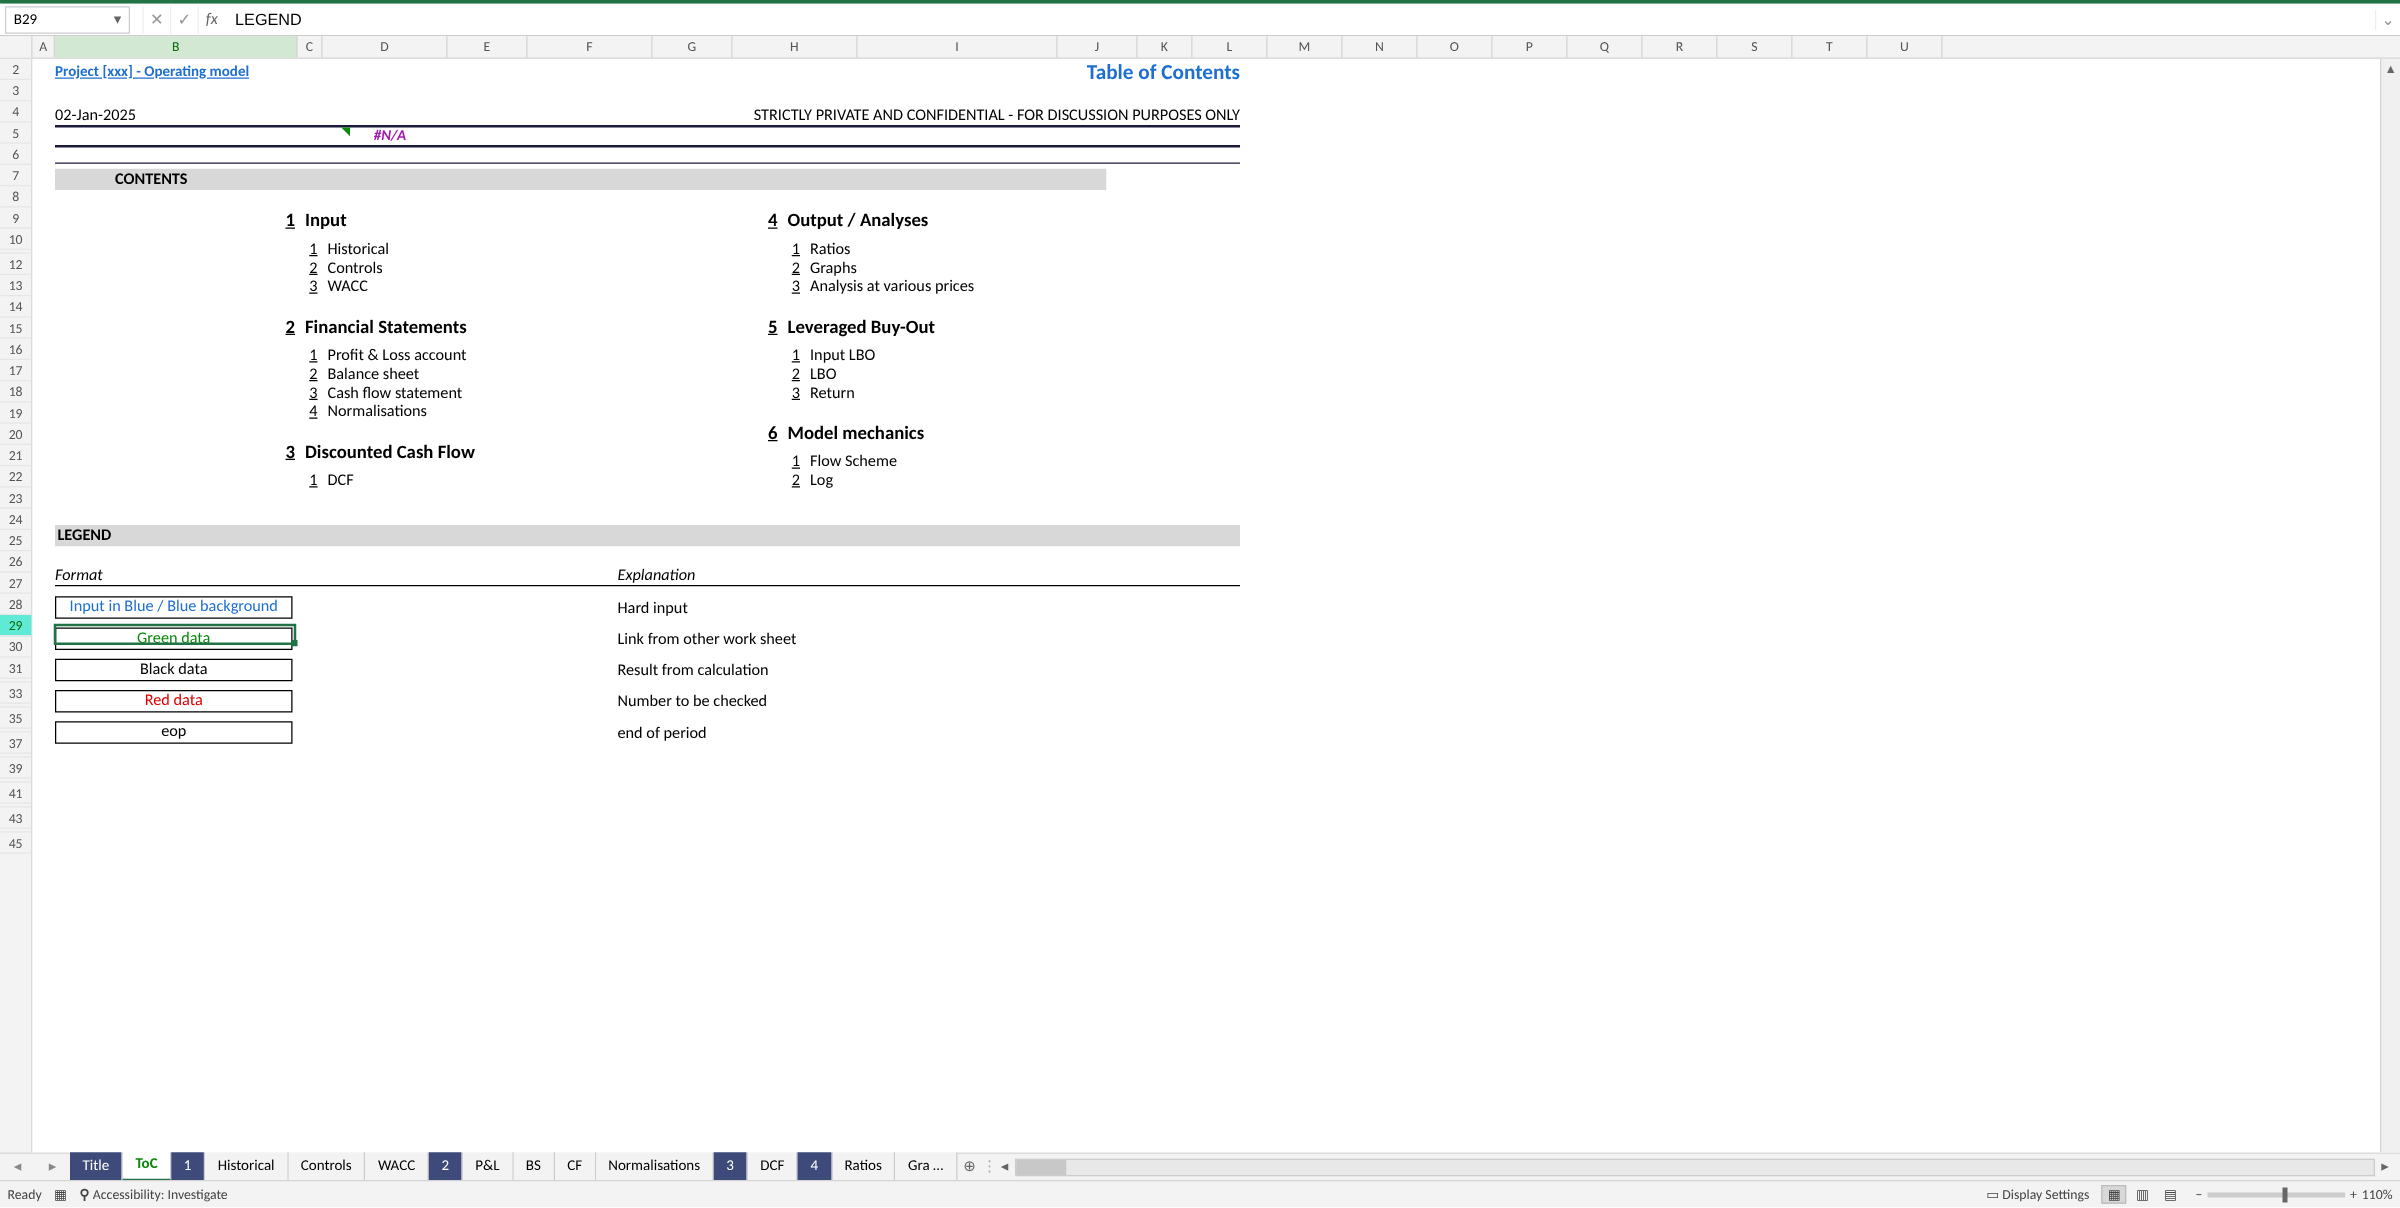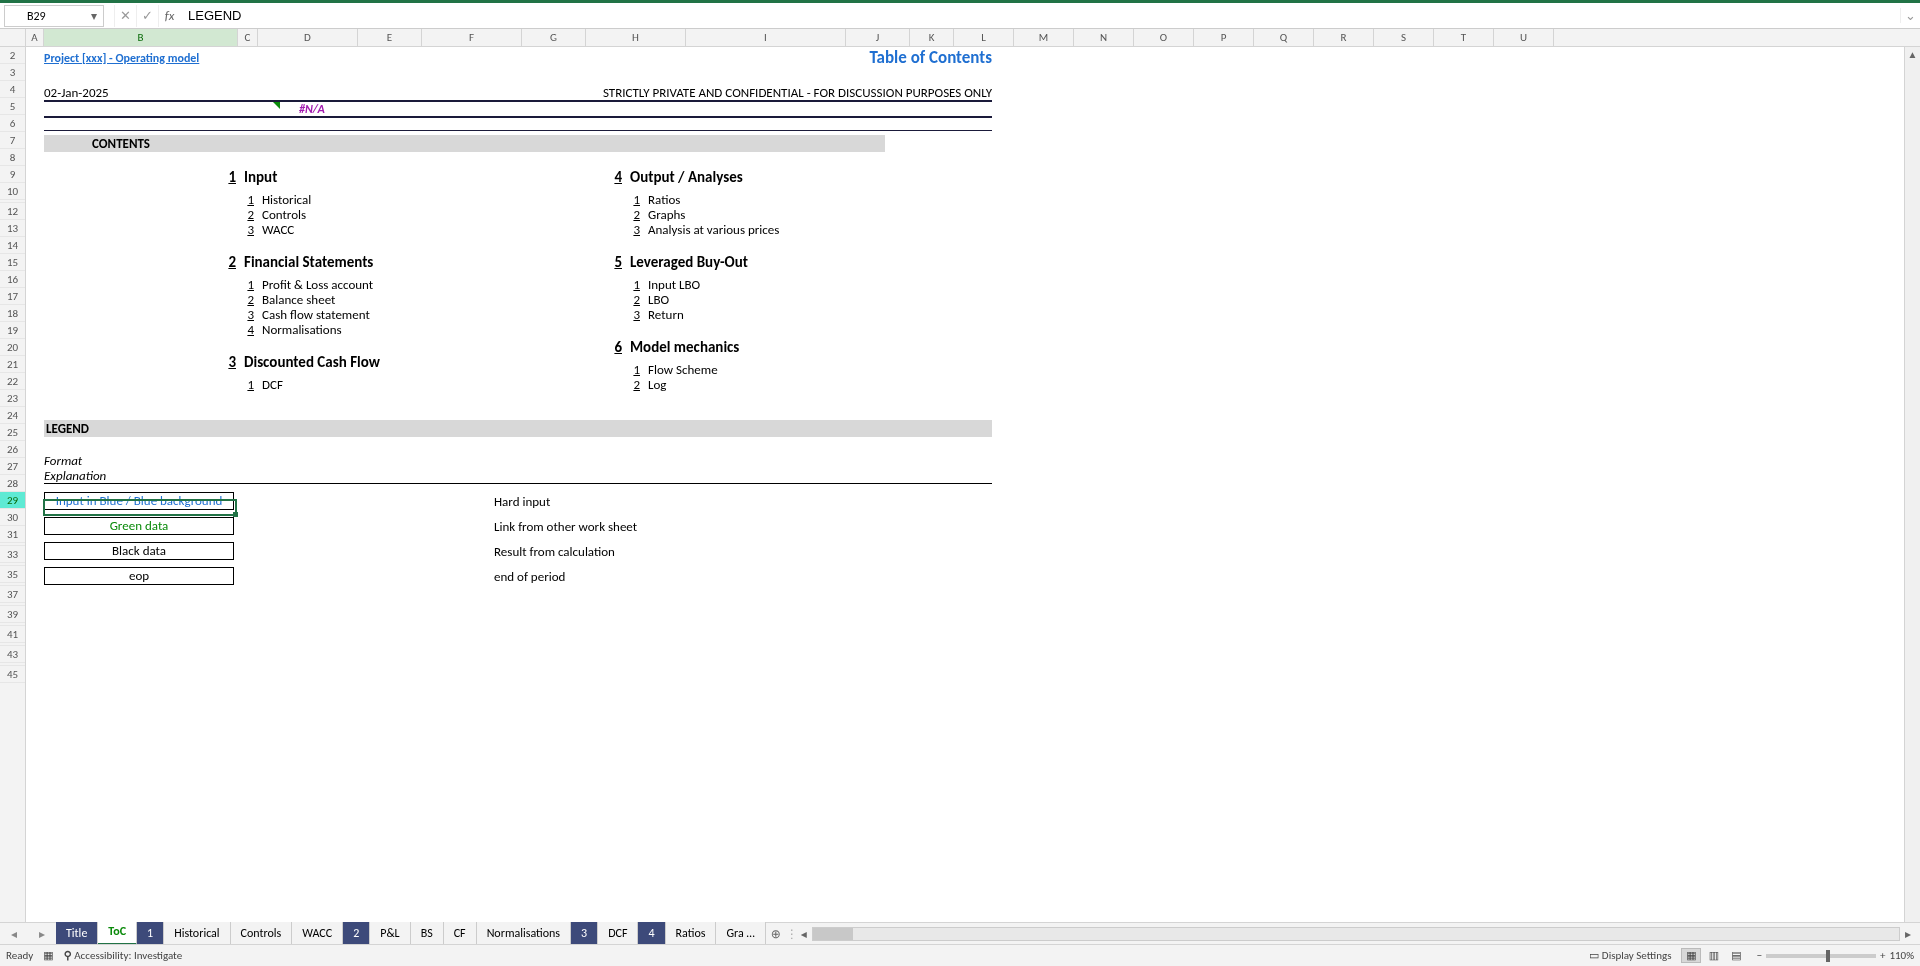--- a/index.html
+++ b/index.html
@@ -19,21 +19,21 @@
     border-bottom: 1px solid #ccc;
     background: #fff;
   }
   .name-box {
     width: 100px;
     height: 22px;
     border: 1px solid #ccc;
     margin-left: 4px;
     display: flex;
     align-items: center;
-    padding-left: 22px;
+    padding-left: 6px;
     font-size: 12px;
     background: #fff;
     position: relative;
   }
   .name-box .dd {
     position: absolute; right: 2px; top: 2px;
     width: 14px; height: 16px;
     display:flex; align-items:center; justify-content:center;
     color:#666;
   }
@@ -425,37 +425,41 @@
                   <span class="item-label">Log</span>
                 </div>
               </div>
               <div style="height: 16px;"></div>
             </div>
           </div>
 
         <div style="height:12px;"></div>
         <div class="band" style="width:948px;">LEGEND</div>
         <div style="height:16px;"></div>
-        <div class="hdr-italic" style="width:948px;flex-direction:column;">
+        <div class="hdr-italic" style="width:948px;">
           <span class="h1">Format</span>
           <span>Explanation</span>
         </div>
         <div style="height:8px;"></div>
         <div class="legend-table" id="legend" style="width:948px;">
             <div class="lrow">
               <div class="legend-box legend-blue">Input in Blue / Blue background</div>
               <div class="legend-expl">Hard input</div>
             </div>
             <div class="lrow">
               <div class="legend-box legend-green">Green data</div>
               <div class="legend-expl">Link from other work sheet</div>
             </div>
             <div class="lrow">
               <div class="legend-box ">Black data</div>
               <div class="legend-expl">Result from calculation</div>
+            </div>
+            <div class="lrow">
+              <div class="legend-box legend-red">Red data</div>
+              <div class="legend-expl">Number to be checked</div>
             </div>
             <div class="lrow">
               <div class="legend-box ">eop</div>
               <div class="legend-expl">end of period</div>
             </div>
           </div>
       </div>
 
       <div class="selected-cell" style="left:17px; top:452px; width:194px; height:17px;">
         <div class="handle"></div>

